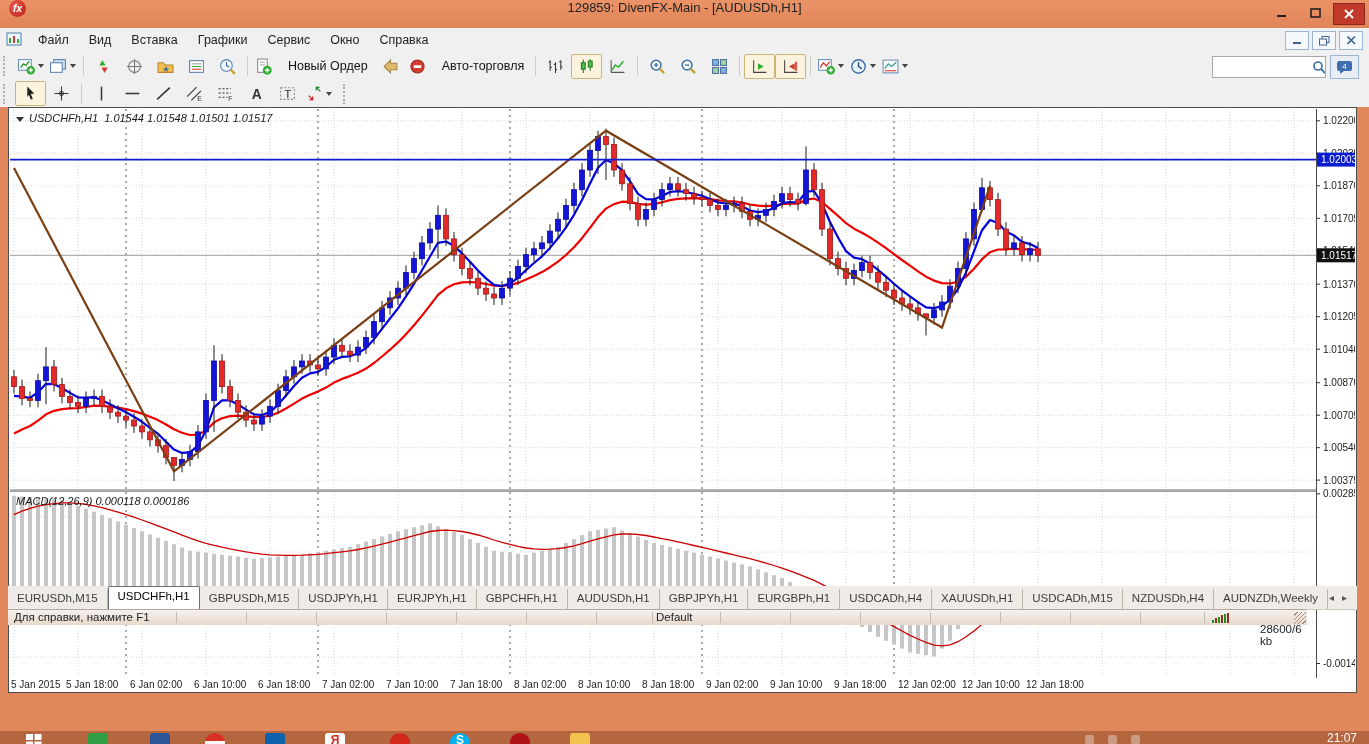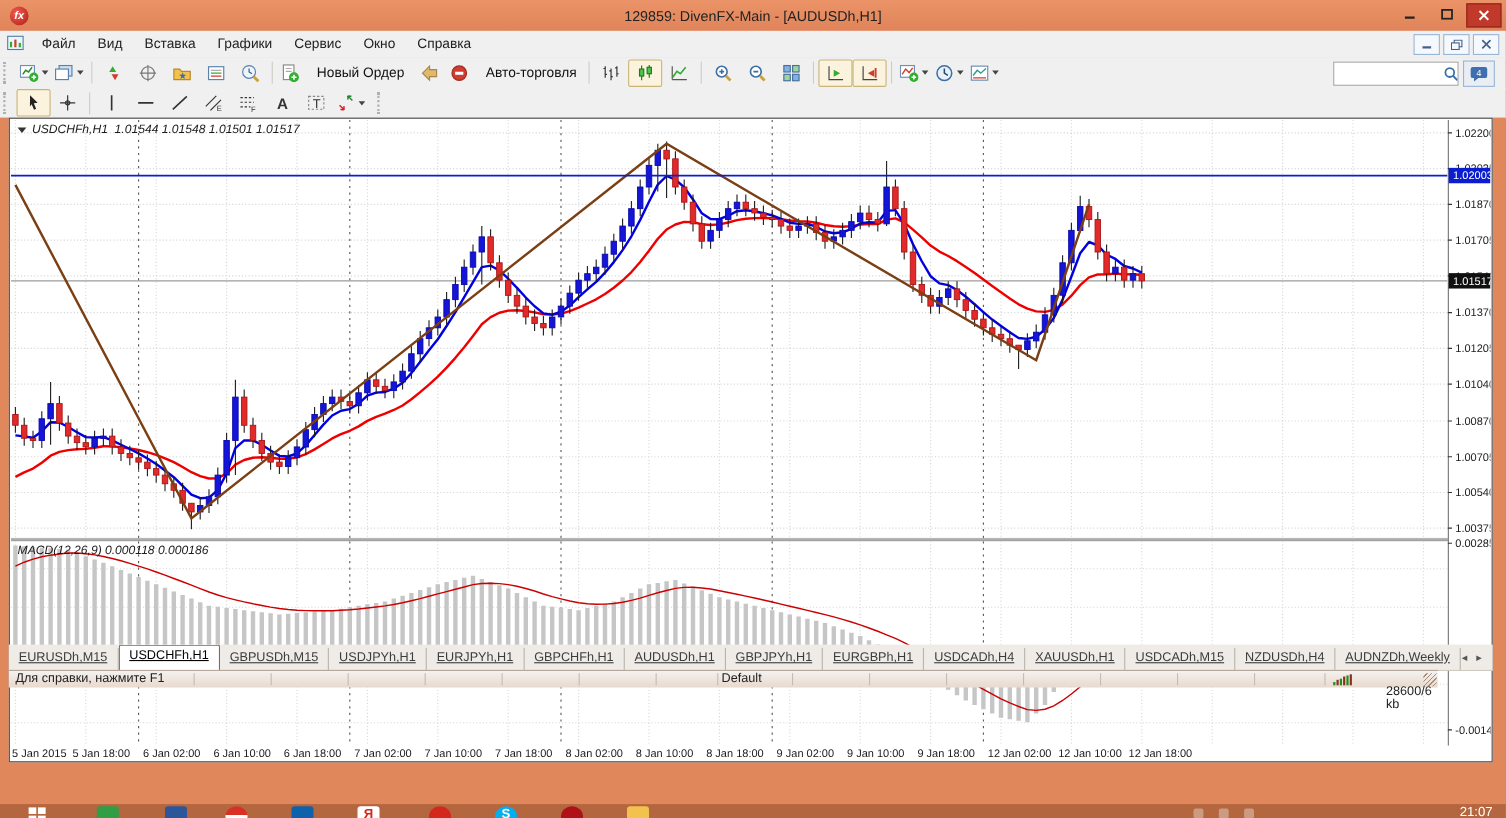--- a/index.html
+++ b/index.html
@@ -1,21 +1,21 @@
 <!DOCTYPE html>
 <html><head>
 <meta charset="utf-8">
 <style>
   html,body{margin:0;padding:0;background:#888;}
   #app{position:relative;width:1369px;height:744px;overflow:hidden;
        font-family:"Liberation Sans",sans-serif;font-size:12px;
        background:#e0875c;user-select:none;}
   
   #titlebar{position:absolute;left:0;top:0;width:100%;height:28px;
-    background:linear-gradient(#eb9368,#e0845a);display:flex;align-items:center;}
+    background:linear-gradient(#eb9368,#e0845a);display:flex;align-items:flex-start;}
   #fx-logo{width:17px;height:17px;border-radius:50%;background:radial-gradient(circle at 35% 35%,#f05a50,#b21d14);
     color:#fff;font-style:italic;font-weight:bold;font-size:10px;display:flex;align-items:center;justify-content:center;margin-left:9px;}
   #win-title{position:absolute;left:0;right:0;text-align:center;color:#222;font-size:13px;}
   #win-controls{position:absolute;right:4px;top:3px;display:flex;gap:3px;}
   .wbtn{width:30px;height:20px;display:flex;align-items:center;justify-content:center;color:#222;font-size:11px;}
   .wbtn svg{display:block;}
   #btn-close{background:#c0392b;border:1px solid #8e2418;}
   
   #menubar{position:absolute;left:0;top:28px;width:100%;height:24px;background:#f0f0f0;
     border-bottom:1px solid #d9d4cc;display:flex;align-items:center;}
@@ -54,21 +54,21 @@
   #price-axis{position:absolute;left:1307px;top:1px;width:39px;height:569px;}
   .pane-label{position:absolute;font-size:11px;color:#1a1a1a;white-space:nowrap;font-style:italic;}
   #symbol-label{left:7px;top:4px;}
   #macd-label{left:7px;top:387px;}
   .dd-arrow{display:inline-block;width:0;height:0;border-left:4px solid transparent;border-right:4px solid transparent;
     border-top:5px solid #333;margin-right:5px;vertical-align:middle;}
   svg text{font-family:"Liberation Sans",sans-serif;}
   
   #tabsrow{position:absolute;left:8px;top:586px;width:1349px;height:23px;background:#efece7;
     border-bottom:1px solid #cfc9bf;display:flex;align-items:flex-end;}
-  .tab{height:15px;padding:3px 9px 2px 9px;font-size:11.5px;color:#3c3c3c;border-right:1px solid #b9b4aa;white-space:nowrap;text-decoration:underline;}
+  .tab{height:15px;padding:3px 9px 2px 9px;font-size:11.5px;color:#3c3c3c;border-right:1px solid #b9b4aa;white-space:nowrap;}
   .tab.active{background:#fff;border:1px solid #6f6f6f;border-bottom:none;color:#000;height:17px;border-radius:2px 2px 0 0;}
   #tab-arrows{margin-left:auto;margin-right:10px;display:flex;gap:8px;align-items:center;height:100%;color:#555;font-size:10px;}
   
   #statusbar{position:absolute;left:8px;top:609px;width:1299px;height:15px;
     background:linear-gradient(#f4f2ef,#e8d9cd);border-top:1px solid #b5a79c;font-size:11.5px;color:#222;}
   .st-sep{position:absolute;top:2px;width:1px;height:11px;background:#c2bcb2;}
   #st-help{position:absolute;left:6px;top:1px;}
   #st-profile{position:absolute;left:648px;top:1px;}
   #st-traffic{position:absolute;left:1252px;top:13px;}
   #st-bars{position:absolute;left:1204px;top:3px;display:flex;align-items:flex-end;gap:1px;}

